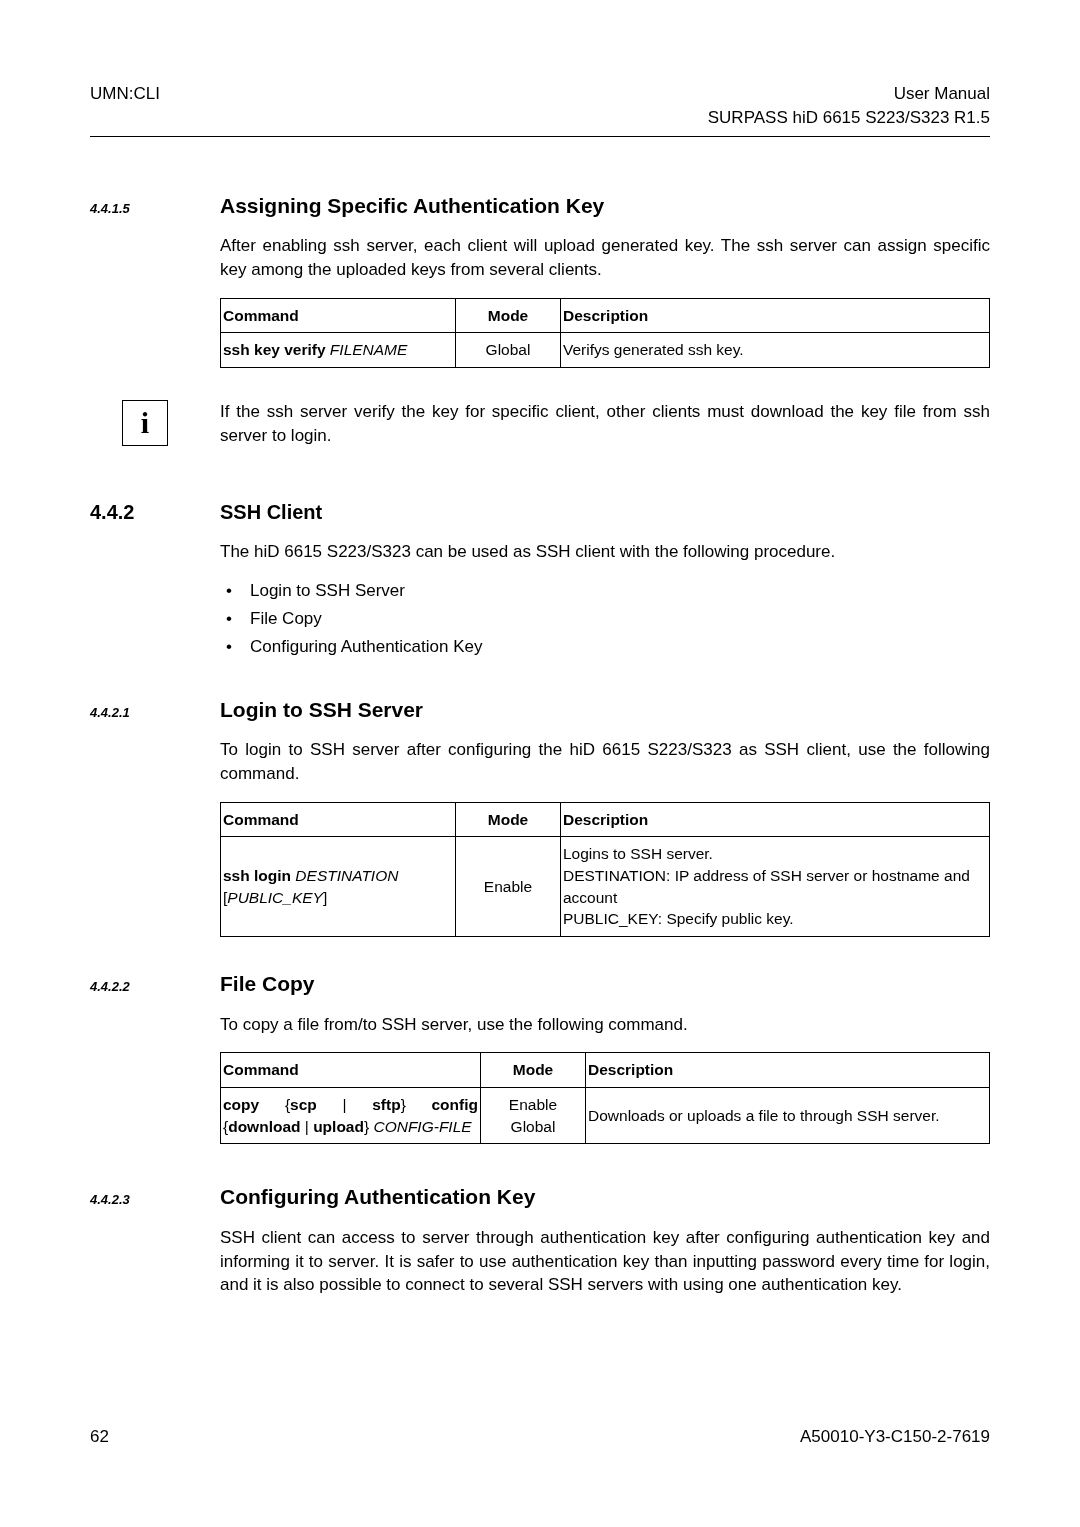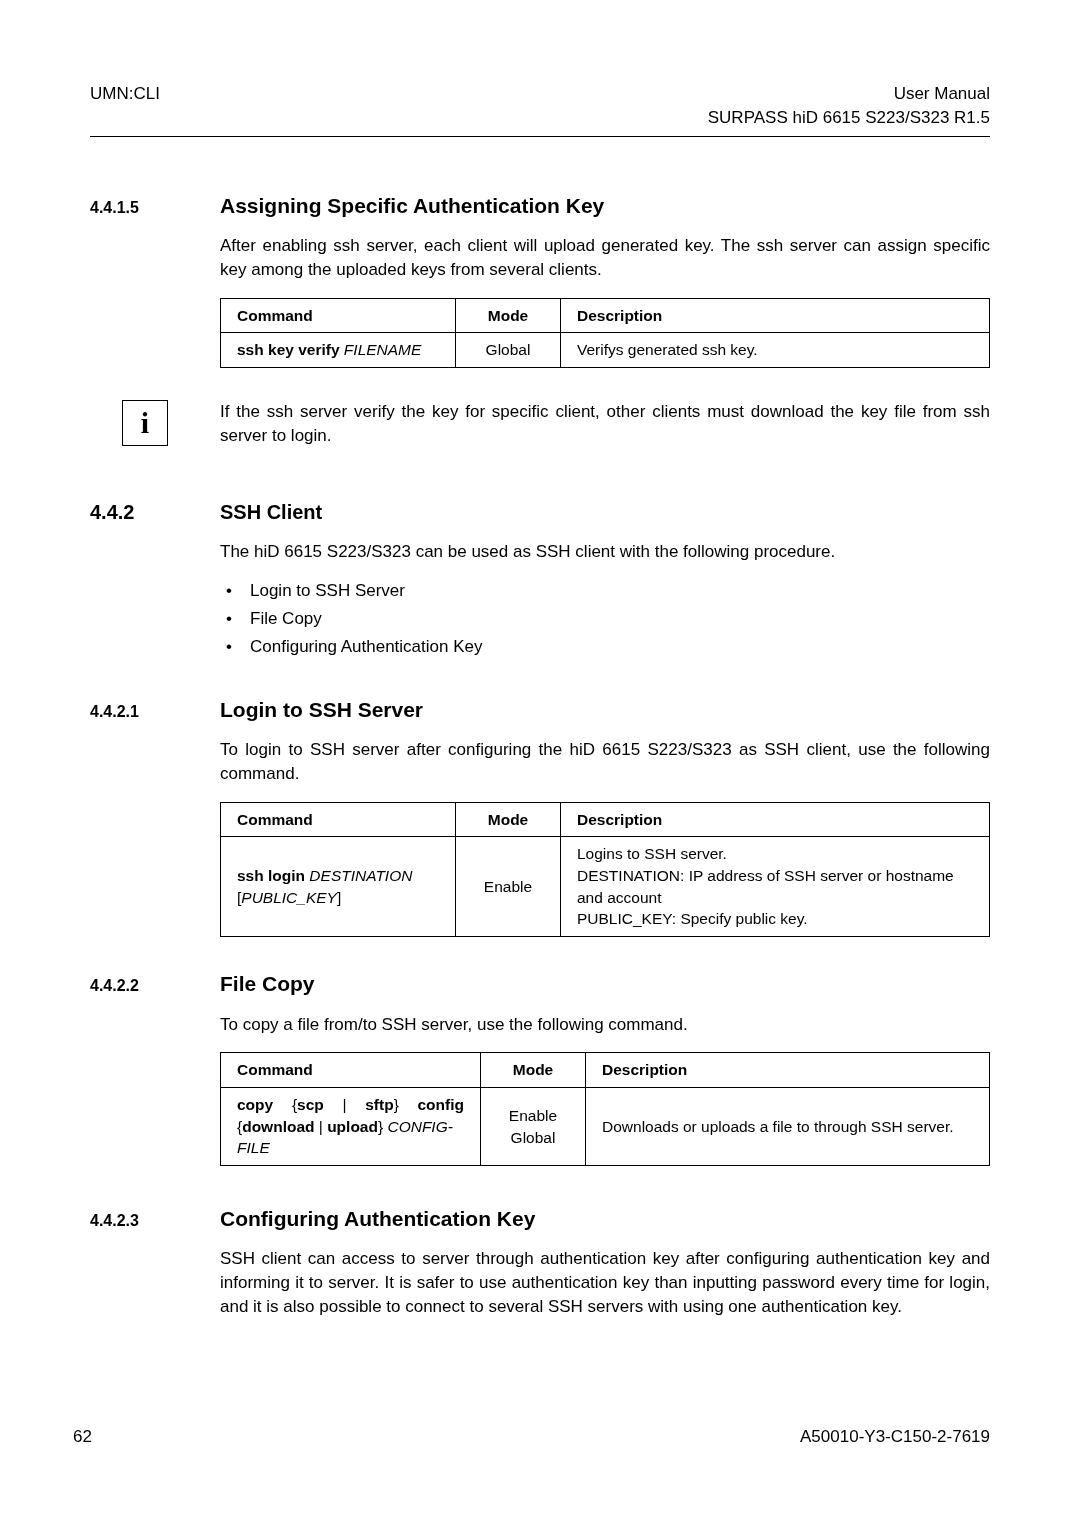--- a/index.html
+++ b/index.html
@@ -32,21 +32,21 @@
   .heading-row {
     display: flex;
     align-items: baseline;
     margin-bottom: 14px;
   }
   .heading-num {
     width: 130px;
     flex-shrink: 0;
     font-weight: bold;
   }
-  .heading-num.h3 { font-size: 16px; }
+  .heading-num.h3 { font-size: 13px; font-style: italic; }
   .heading-num.h2 { font-size: 20px; }
   .heading-text { font-weight: bold; }
   .heading-text.h3 { font-size: 21px; }
   .heading-text.h2 { font-size: 20px; }
   .body-block {
     margin-left: 130px;
     text-align: justify;
     font-size: 17px;
     margin-bottom: 16px;
   }
@@ -87,40 +87,40 @@
     top: 0;
   }
   table.cmd {
     margin-left: 130px;
     border-collapse: collapse;
     width: calc(100% - 130px);
     font-size: 15.5px;
   }
   table.cmd th, table.cmd td {
     border: 1.5px solid #000;
-    padding: 6px 16px;
+    padding: 6px 2px;
     vertical-align: middle;
     margin-left: 19px;
   }
   table.cmd th {
     font-weight: bold;
     text-align: left;
   }
   table.cmd .col-cmd { width: 235px; text-align: left; }
   table.cmd .col-cmd-wide { width: 260px; text-align: left; }
   table.cmd .col-mode { width: 105px; text-align: center; }
   table.cmd td.mode { text-align: center; }
   table.cmd td.desc { text-align: left; }
   .cmd-bold { font-weight: bold; }
   .cmd-ital { font-style: italic; }
   .cmd-justify { text-align: justify; text-align-last: justify; }
   .footer {
     position: absolute;
     bottom: 78px;
-    left: 73px;
+    left: 90px;
     right: 90px;
     display: flex;
     justify-content: space-between;
     font-size: 17px;
   }
   .desc-line { display: block; }
 </style>
 </head>
 <body>
 

